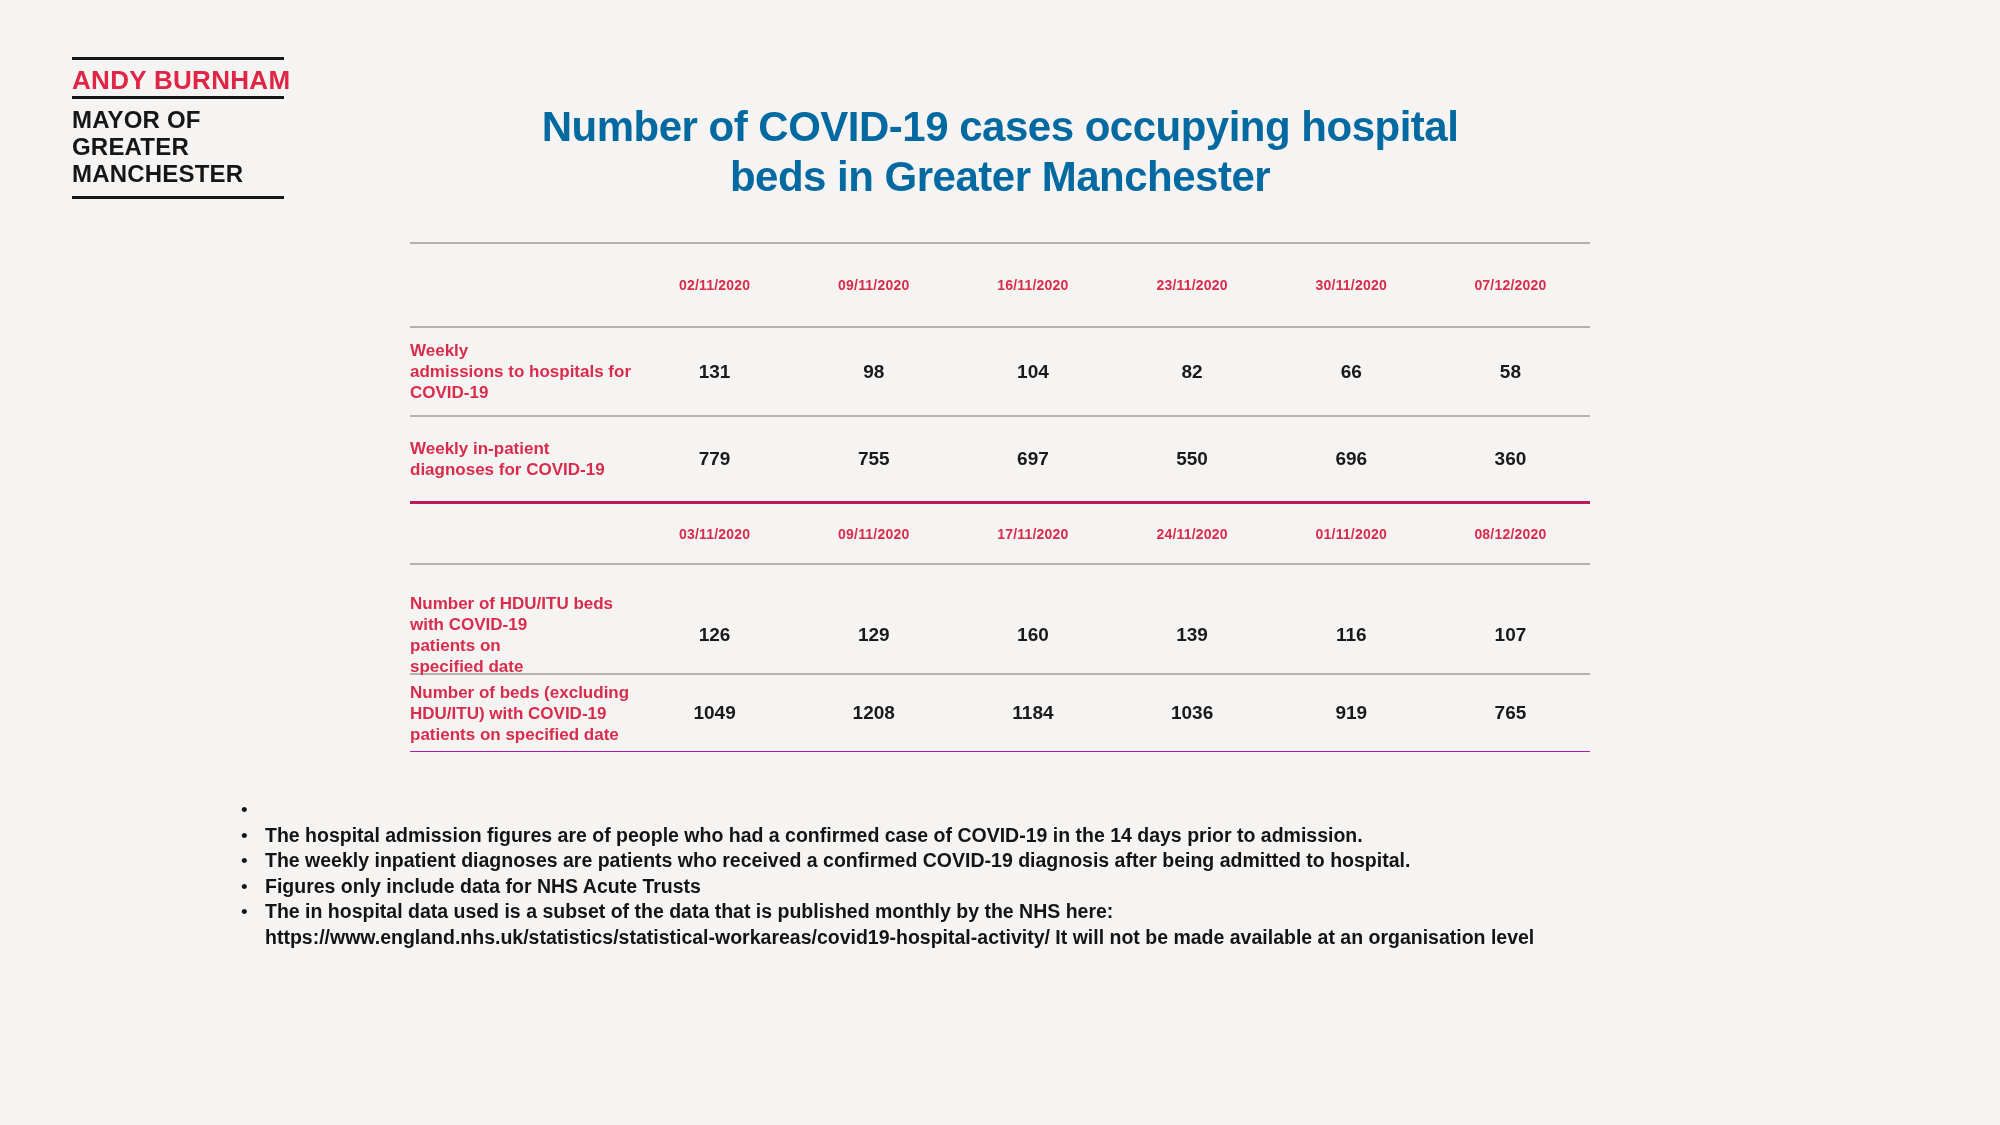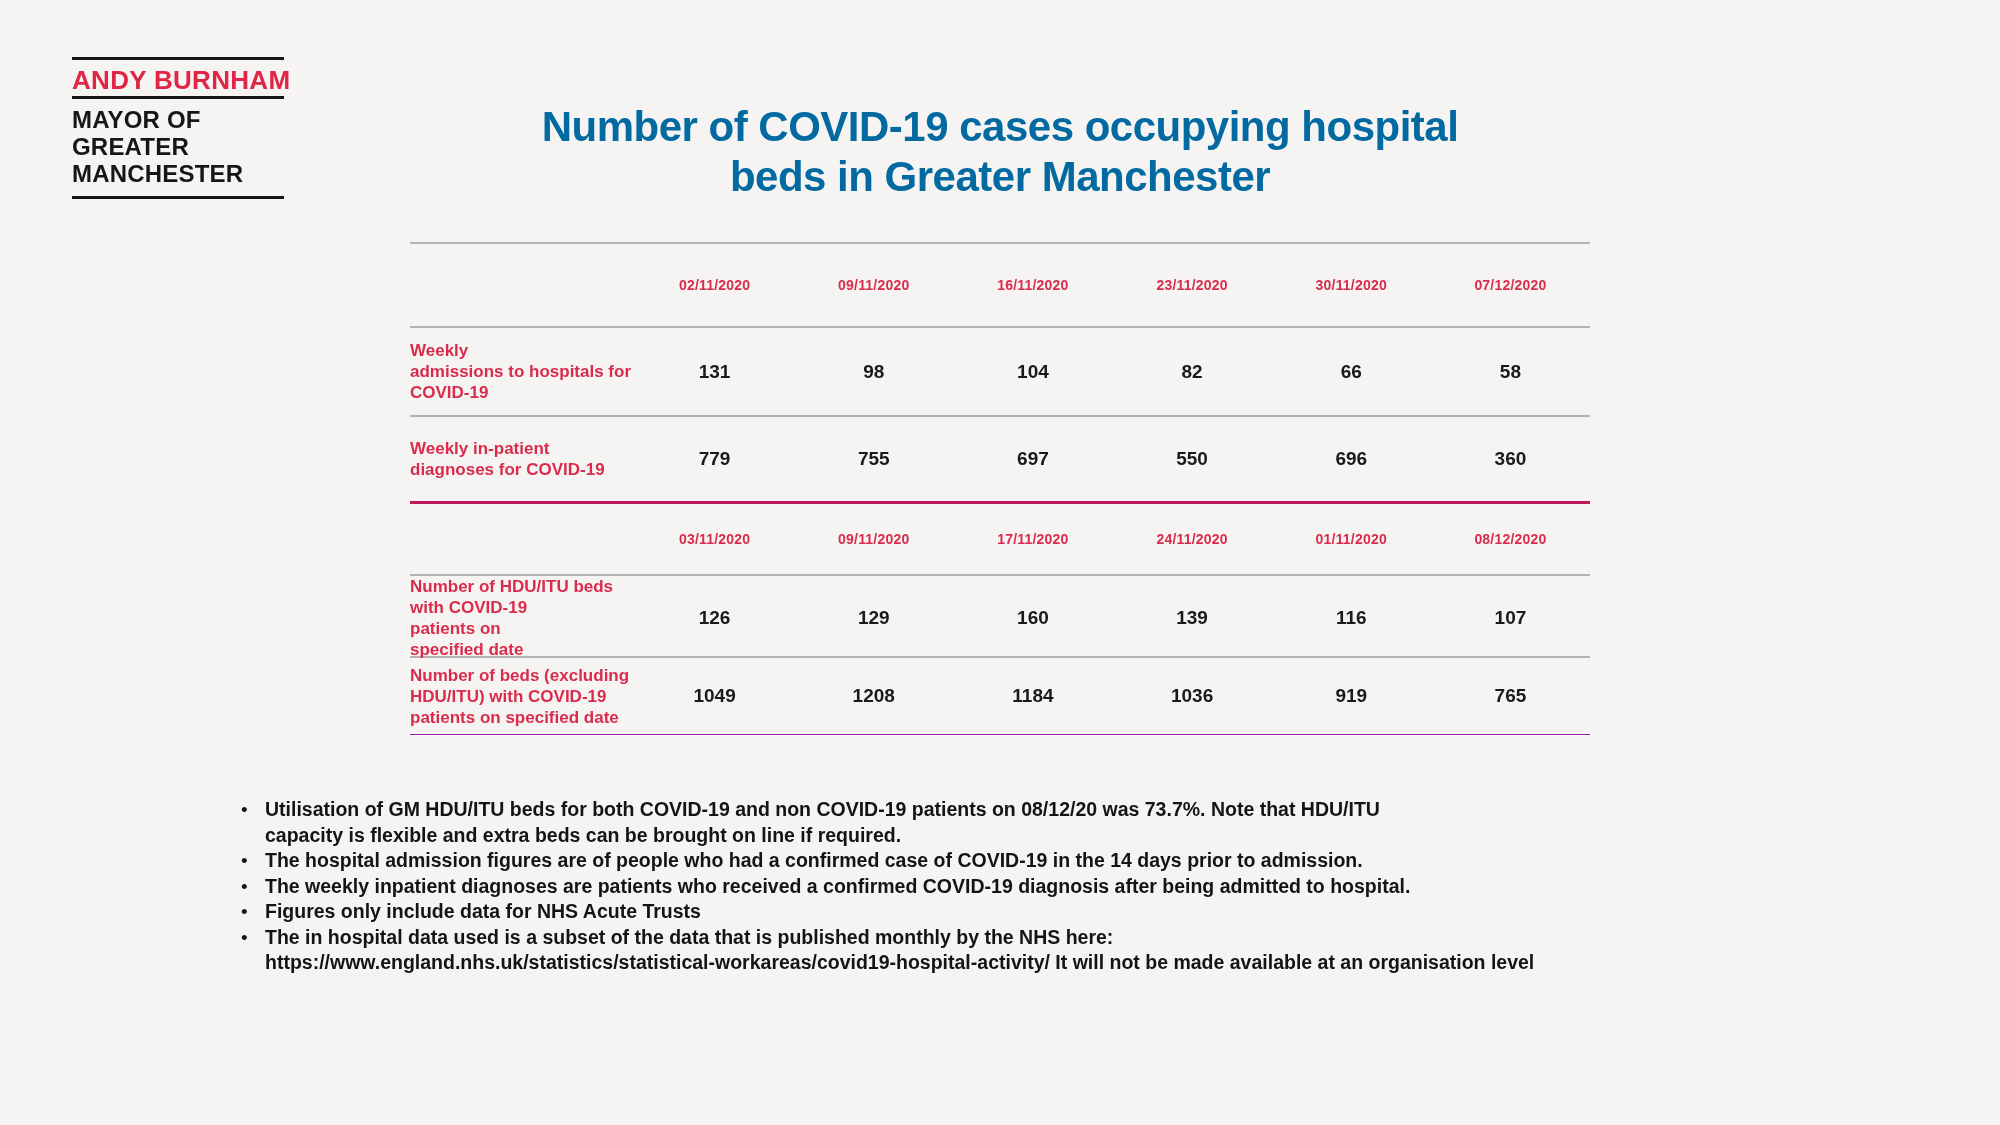--- a/index.html
+++ b/index.html
@@ -36,22 +36,22 @@
   .gmtable { position:absolute; left:410px; top:242px; width:1180px; border-top:2px solid #b3b2b0; }
   .t-row {
     display:grid;
     grid-template-columns:225px repeat(6, 1fr);
     align-items:center;
     border-bottom:2px solid #b3b2b0;
   }
   .t-row.h1 { height:84px; }
   .t-row.r1 { height:89px; }
   .t-row.r2 { height:87px; border-bottom:3px solid #be185d; }
-  .t-row.h2 { height:72px; }
-  .t-row.r3 { height:82px; }
+  .t-row.h2 { height:61px; }
+  .t-row.r3 { height:82px;margin-top:28px; }
   .t-row.r4 { height:77px; border-bottom:1px solid #a21caf; }
   .cell.date {
     text-align:center; color:#d92c4c; font-weight:bold; font-size:14px; letter-spacing:0.2px;
   }
   .cell.label { color:#d92c4c; font-weight:bold; font-size:17px; }
   .cell.label span { display:block; line-height:21px; white-space:nowrap; }
   .cell.val { text-align:center; font-weight:bold; font-size:19px; color:#1a1a1a; }
 
   
   .notes { position:absolute; left:241px; top:797px; width:1460px; list-style:none; }
@@ -159,24 +159,20 @@
     <div class="cell val">1184</div>
     <div class="cell val">1036</div>
     <div class="cell val">919</div>
     <div class="cell val">765</div>
   </div>
 </div>
 
 <ul class="notes">
   <li>
     <span class="dot">•</span>
-    <div class="nt">
-      <span>Utilisation of GM HDU/ITU beds for both COVID-19 and non COVID-19 patients on 08/12/20 was 73.7%.  Note that HDU/ITU</span>
-      <span>capacity is flexible and extra beds can be brought on line if required.</span>
-    </div>
   </li>
   <li>
     <span class="dot">•</span>
     <div class="nt">
       <span>The hospital admission figures are of people who had a confirmed case of COVID-19 in the 14 days prior to admission.</span>
     </div>
   </li>
   <li>
     <span class="dot">•</span>
     <div class="nt">

